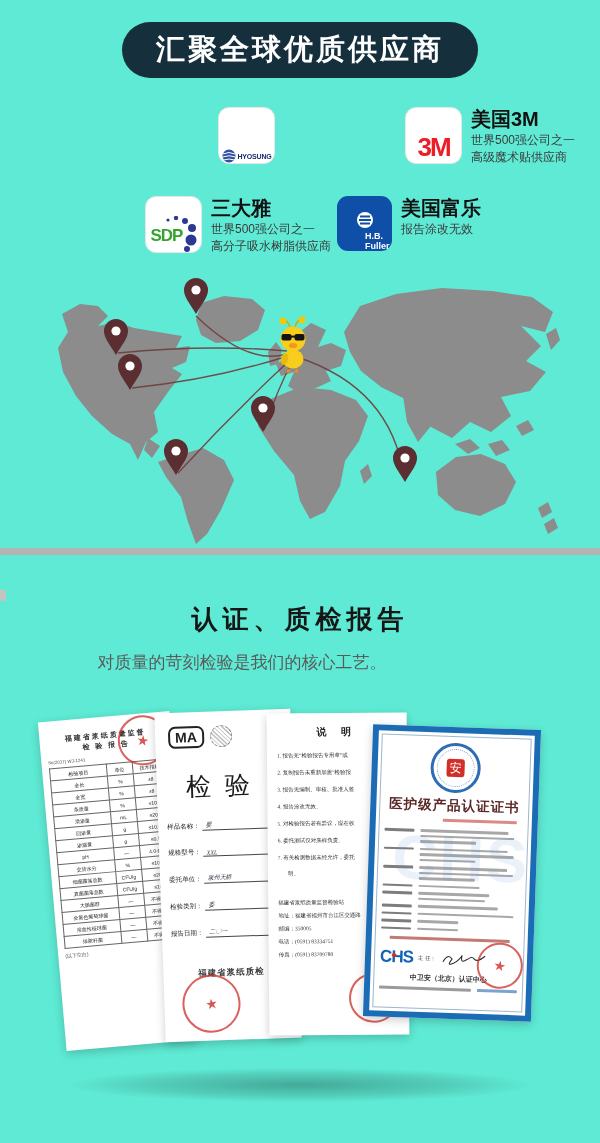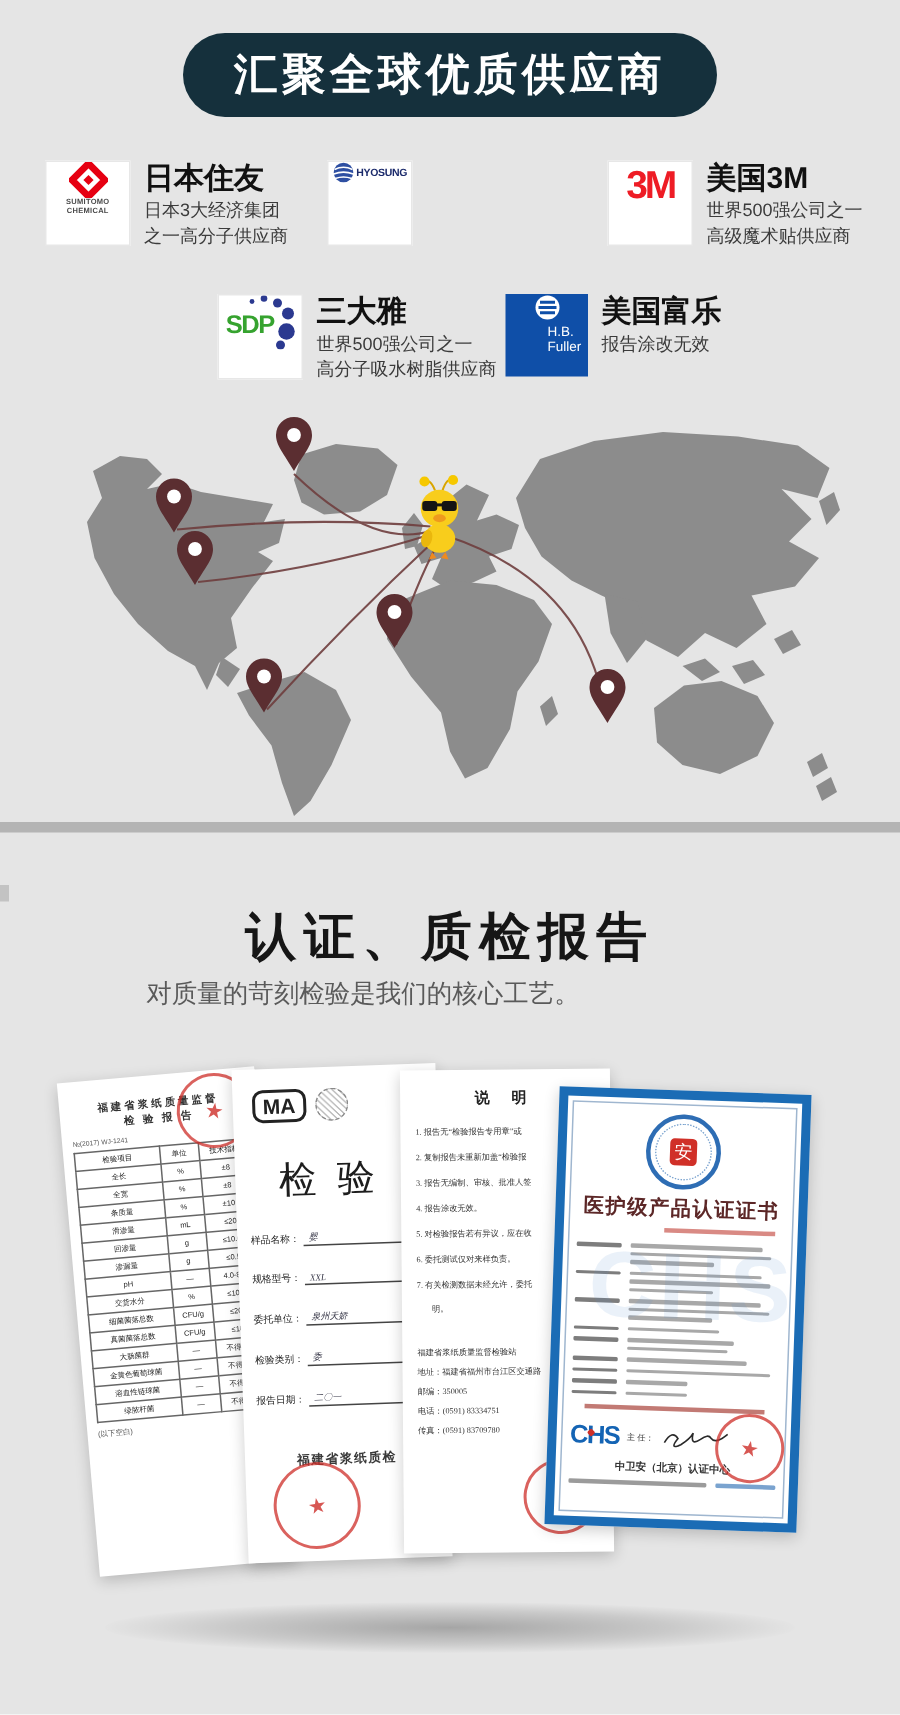--- a/index.html
+++ b/index.html
@@ -1,42 +1,42 @@
 <!DOCTYPE html>
 <html><head>
 <meta charset="utf-8">
 <style>
   html,body{margin:0;padding:0;background:#fff;}
-  .page{position:relative;width:600px;height:1143px;background:#e5e5e5;overflow:hidden;
+  .page{position:relative;width:600px;height:1143px;background:#5eead4;overflow:hidden;
         font-family:"Liberation Sans","DejaVu Sans",sans-serif;}
   
   .banner{position:absolute;left:50%;top:22px;transform:translateX(-50%);
           background:#15303c;color:#fff;font-size:29px;font-weight:bold;
           letter-spacing:3px;padding:8px 34px;border-radius:40px;white-space:nowrap;}
   
   .sup{position:absolute;display:flex;gap:9px;align-items:flex-start;}
-  .tile{width:55px;height:55px;border-radius:0;border:1px solid #e7e7e7;background:#fff;
-        display:flex;flex-direction:column;align-items:center;justify-content:flex-start;flex:0 0 auto;}
+  .tile{width:55px;height:55px;border-radius:11px;border:1px solid #e7e7e7;background:#fff;
+        display:flex;flex-direction:column;align-items:center;justify-content:flex-end;flex:0 0 auto;}
   .tile.blue{background:#0f4fa8;border:none;}
   .tile-txt{font-size:5px;font-weight:bold;color:#4a4a4a;line-height:6px;letter-spacing:.2px;}
   .hyo-row{display:flex;align-items:center;gap:2px;}
   .hyo-name{font-size:7px;font-weight:bold;color:#1b2a6b;letter-spacing:-.2px;}
   .mmm{font-size:26px;font-weight:900;color:#ee1c25;letter-spacing:-2px;}
   .sdp-wrap{position:relative;width:46px;height:36px;}
   .sdp-txt{position:absolute;left:0;bottom:6px;font-size:17px;font-weight:900;color:#36a32f;letter-spacing:-1px;}
-  .fuller-txt{font-size:9px;font-weight:normal;color:#fff;margin-top:2px;padding-left:28px;}
+  .fuller-txt{font-size:9px;font-weight:bold;color:#fff;margin-top:2px;padding-left:28px;}
   .sup-name{font-size:20px;font-weight:bold;color:#111;line-height:24px;}
   .sup-desc{font-size:12px;color:#3b3b3b;line-height:17px;margin-top:1px;}
   
   .map{position:absolute;left:0;top:276px;width:600px;height:270px;}
   
   .divider{position:absolute;left:0;top:548px;width:600px;height:7px;background:#b4b4b4;}
   .edge-tab{position:absolute;left:0;top:590px;width:6px;height:11px;background:#c3c3c3;}
   .q-title{position:absolute;left:0;top:602px;width:600px;text-align:center;
-           font-size:34px;font-weight:bold;color:#161616;letter-spacing:5px;}
+           font-size:26px;font-weight:bold;color:#161616;letter-spacing:5px;}
   .q-sub{position:absolute;left:0;width:484px;text-align:center;font-size:17px;color:#5a5a5a;}
   .q-sub1{top:651px;} .q-sub2{top:676px;}
   
   .certs{position:absolute;left:0;top:690px;width:600px;height:440px;}
   .cert{position:absolute;background:#fff;box-shadow:0 3px 10px rgba(0,0,0,.20);}
   .cert1{left:52px;top:26px;width:118px;height:316px;transform:rotate(-5deg);z-index:1;padding:14px 7px 0;}
   .cert2{left:160px;top:21px;width:118px;height:315px;transform:rotate(-2deg);z-index:2;padding:14px 9px 0;}
   .cert3{left:268px;top:23px;width:120px;height:310px;transform:rotate(-.5deg);z-index:3;padding:12px 10px 0;}
   .cert4{left:368px;top:37px;width:168px;height:292px;transform:rotate(2deg);z-index:4;
          border:6px solid #1b6cb5;box-sizing:border-box;padding:8px 9px 0;}
@@ -99,36 +99,20 @@
   .floor-shadow{position:absolute;left:70px;top:378px;width:460px;height:34px;border-radius:50%;
          background:radial-gradient(ellipse at center,rgba(0,0,0,.28) 0%,rgba(0,0,0,.12) 45%,rgba(0,0,0,0) 72%);}
 </style>
 </head>
 <body>
 
 <div class="page">
 
   <div class="banner">汇聚全球优质供应商</div>
 
-  <div class="sup" style="left:30px;top:107px">
-    <div class="tile">
-      <svg width="26" height="24" viewBox="-13 -12 26 24">
-        <path d="M0,-11 L11,0 L0,11 L-11,0 Z" fill="none" stroke="#e60012" stroke-width="4.5"></path>
-        <path d="M0,-3.4 L3.4,0 L0,3.4 L-3.4,0 Z" fill="#e60012"></path>
-      </svg>
-      <div class="tile-txt">SUMITOMO</div>
-      <div class="tile-txt">CHEMICAL</div>
-    </div>
-    <div>
-      <div class="sup-name">日本住友</div>
-      <div class="sup-desc">
-        <span>日本3大经济集团</span><br><span>之一高分子供应商</span>
-      </div>
-    </div>
-  </div>
 
   <div class="sup" style="left:218px;top:107px">
     <div class="tile">
       <div class="hyo-row">
         <svg width="14" height="14" viewBox="-7 -7 14 14">
           <circle r="6.5" fill="#2e4fa2"></circle>
           <path d="M-6,-2 Q0,-5 6,-2 M-6.5,1 Q0,-1.5 6.5,1 M-5.5,4 Q0,2 5.5,4" stroke="#fff" stroke-width="1" fill="none"></path>
         </svg>
         <span class="hyo-name">HYOSUNG</span>
       </div>

